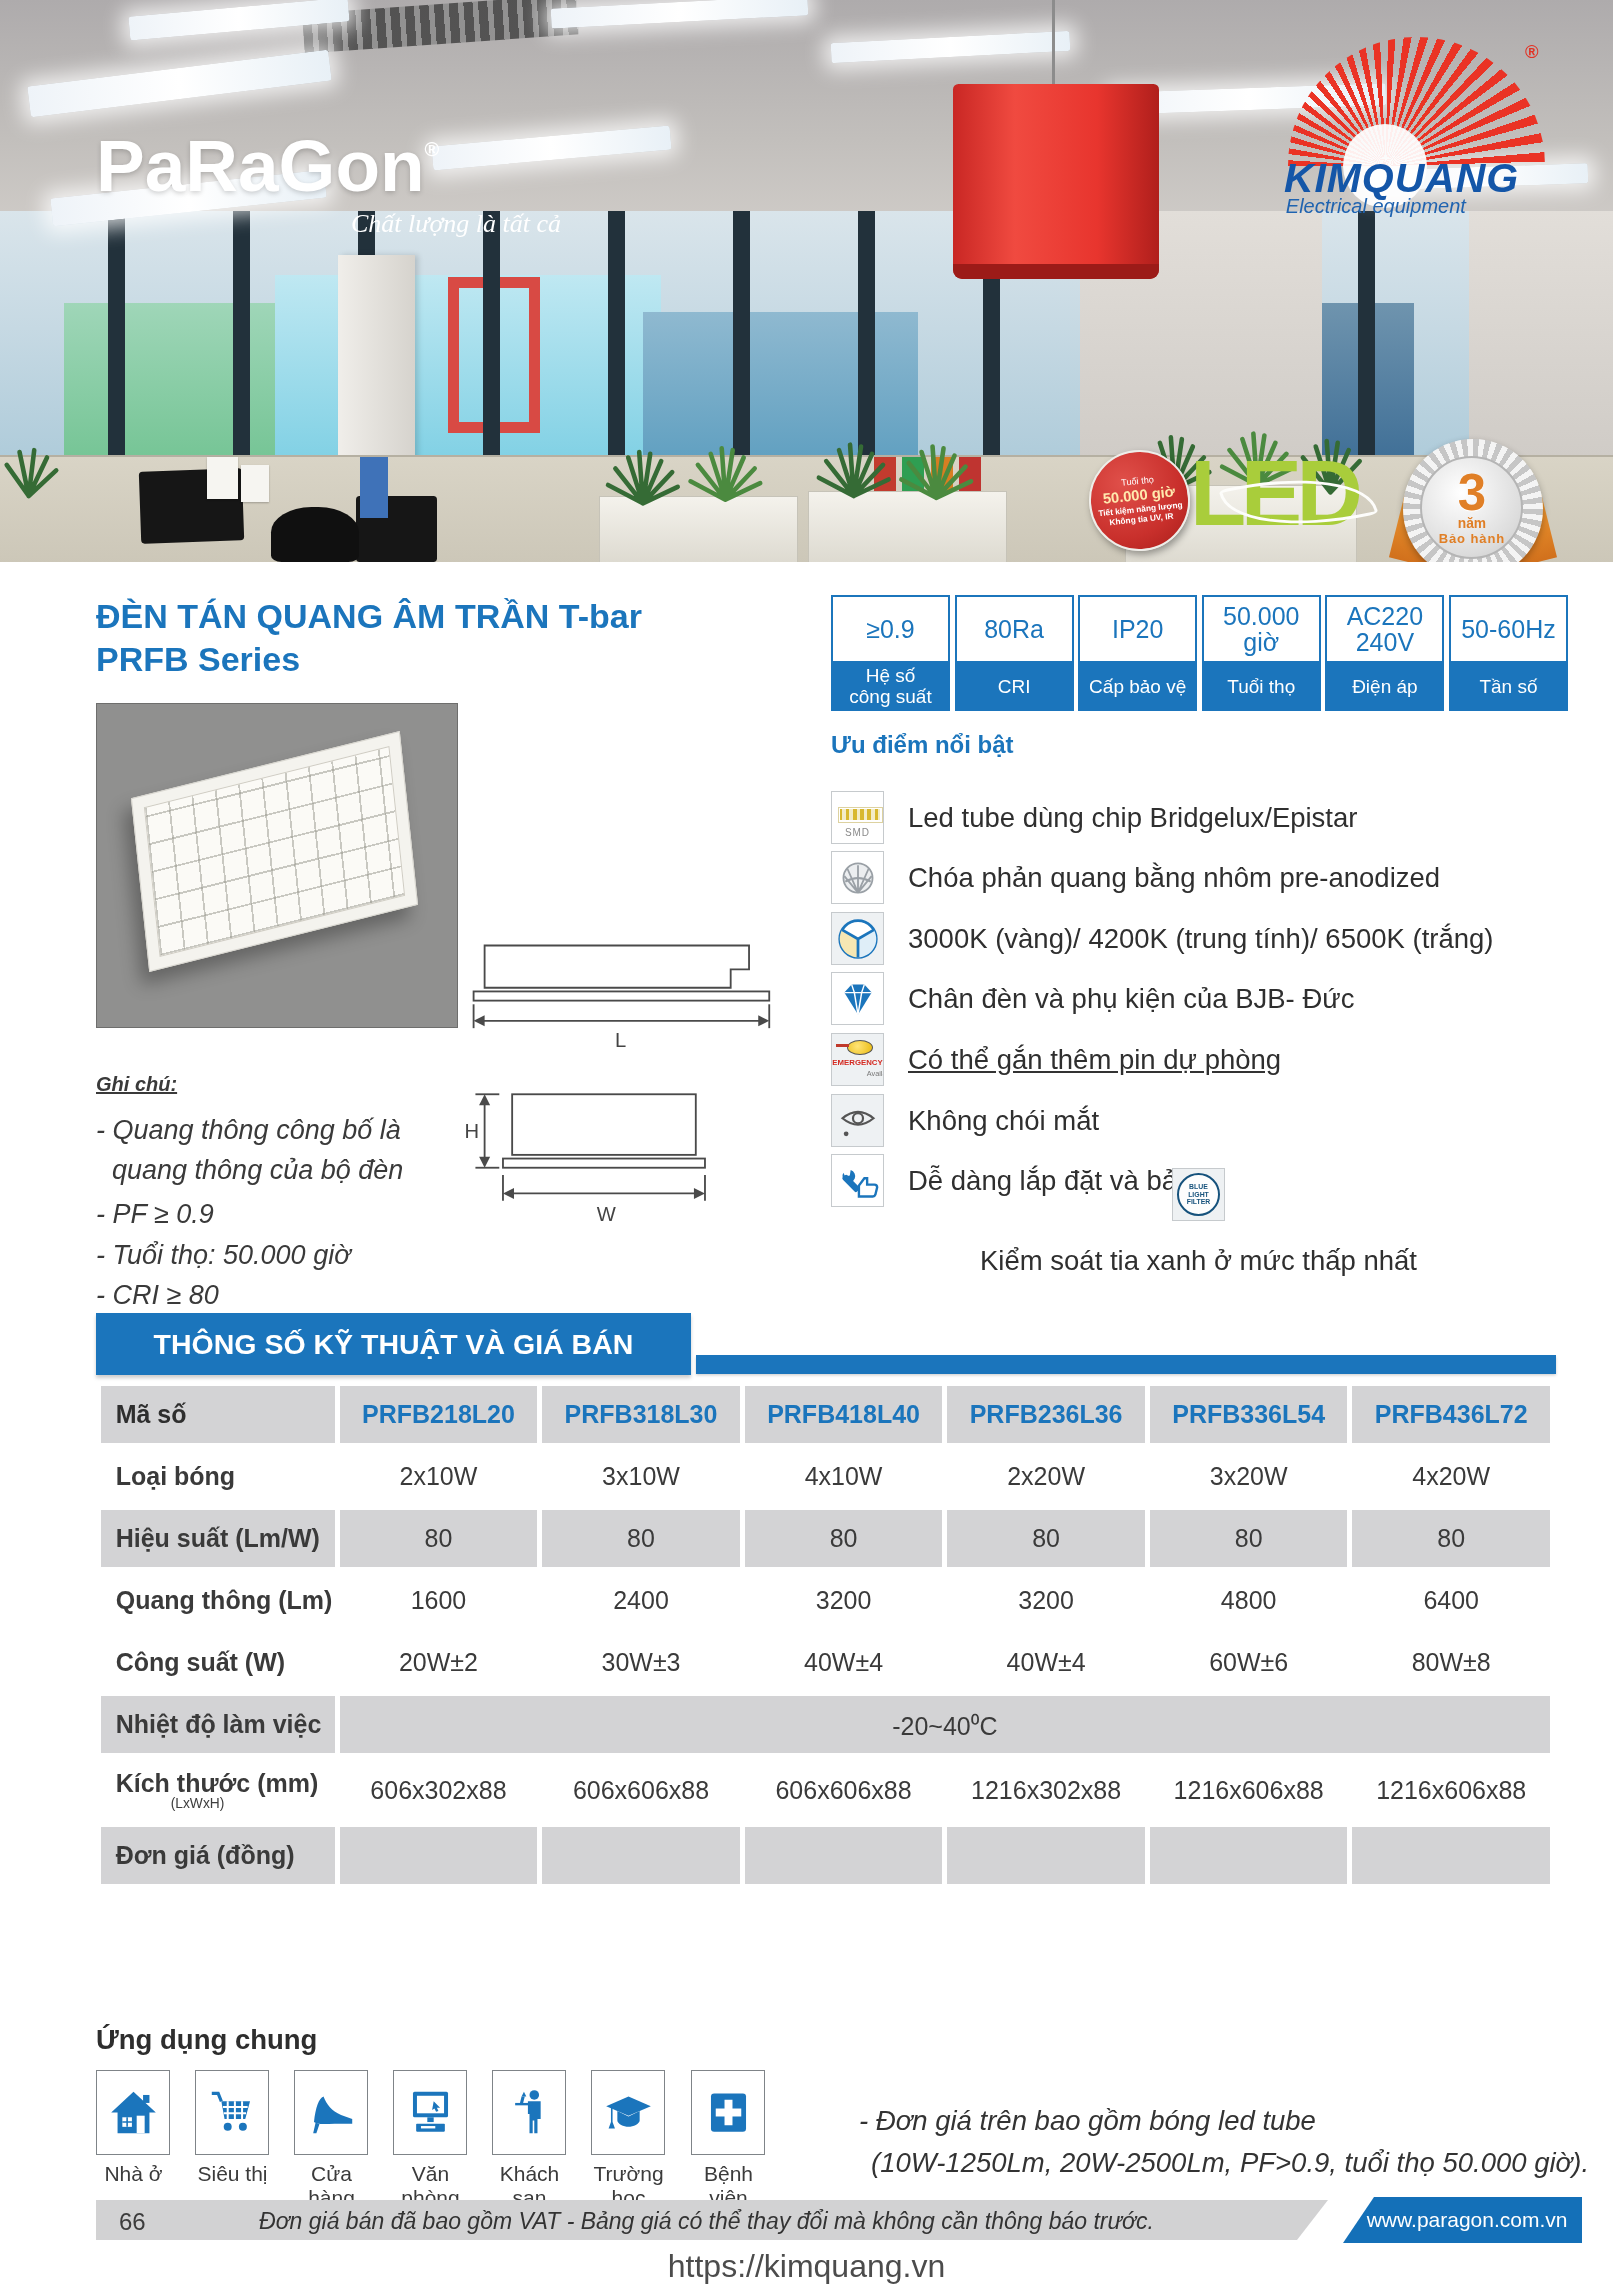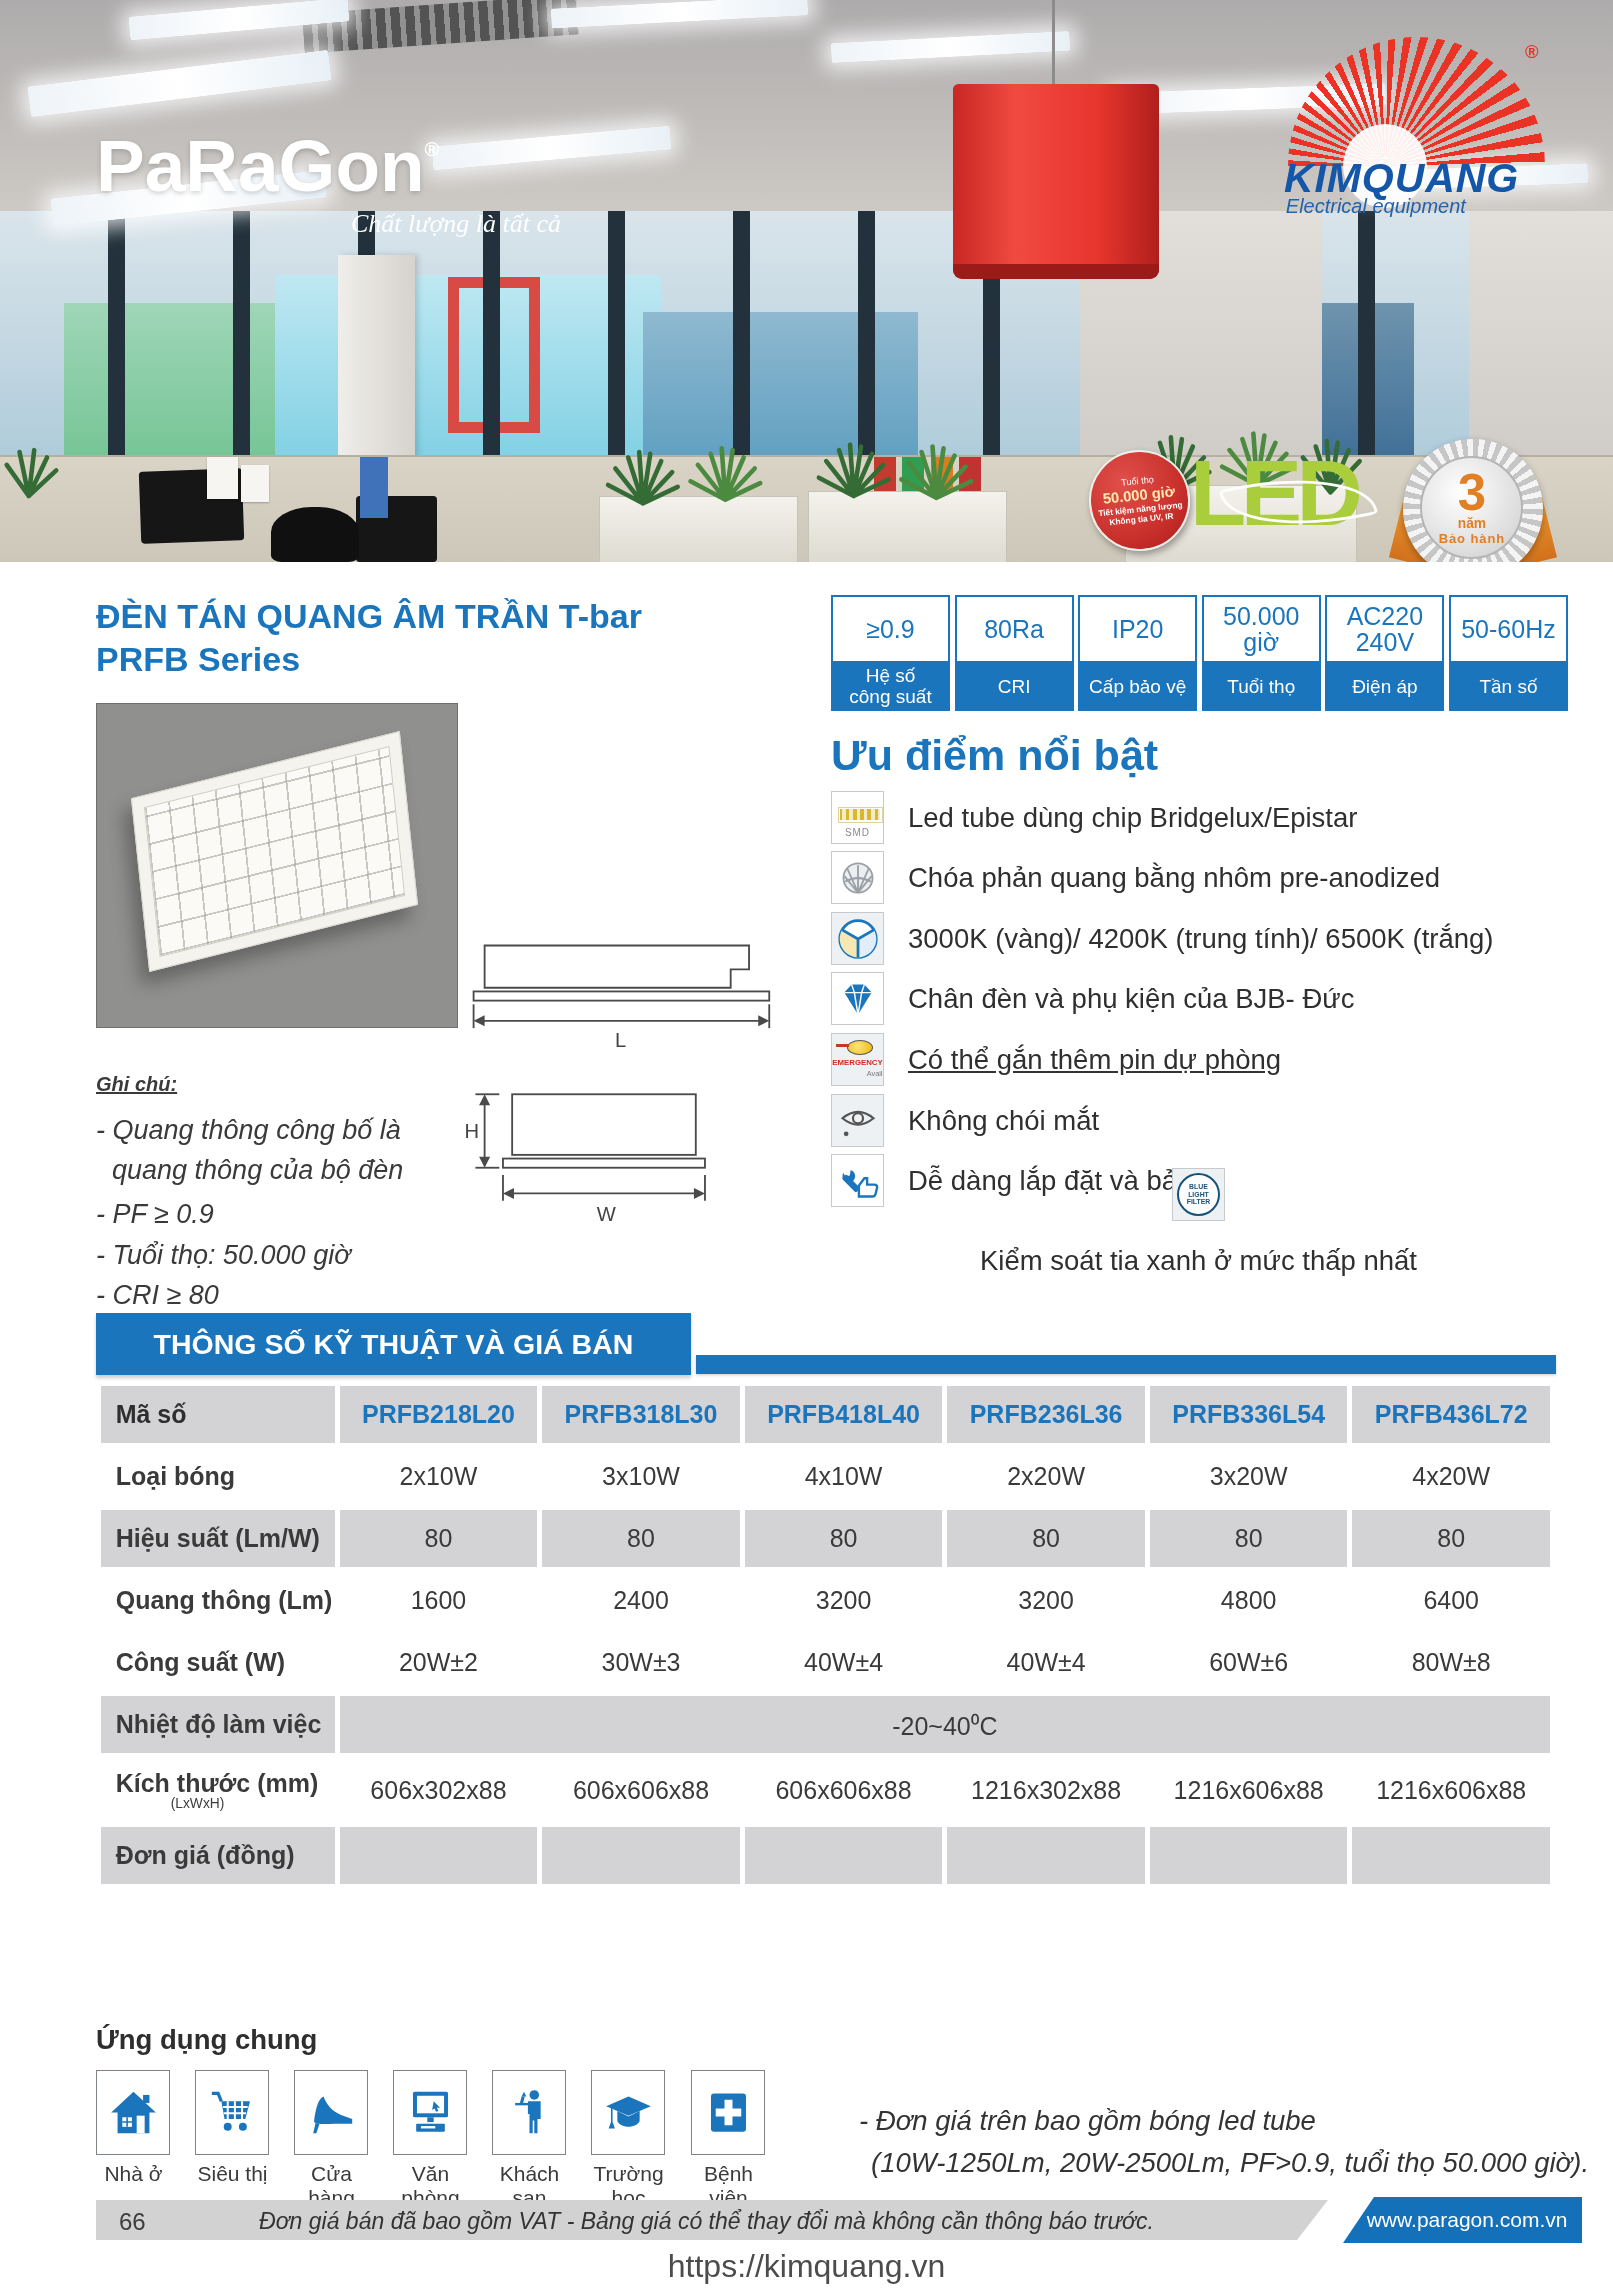--- a/index.html
+++ b/index.html
@@ -96,21 +96,21 @@
   .fixture{position:absolute;left:39px;top:61px;width:275px;height:171px;background:#f4f3ee;
      border:1.8px solid #d8d6cf;transform:rotate(-14deg) skewX(-8deg);
      box-shadow:-9.2px 11px 18.4px rgba(0,0,0,.3);}
   .fixture .grid{position:absolute;left:11px;top:11px;right:11px;bottom:11px;background:#fbfaf6;
      background-image:repeating-linear-gradient(90deg,rgba(150,150,140,.5) 0 1.8px,transparent 1.8px 24px),
                       repeating-linear-gradient(0deg,rgba(150,150,140,.5) 0 1.8px,transparent 1.8px 27.5px);
      border:0.9px solid #cfccc3;}
   .dimsvg{position:absolute;left:457px;top:929px;}
 
   
-  .feat-title{position:absolute;left:831px;top:731px;font-size:43px;font-weight:800;color:#1b75bc;}
+  .feat-title{position:absolute;left:831px;top:731px;font-size:24px;font-weight:800;color:#1b75bc;}
   .feat{position:absolute;left:831px;width:735px;height:51px;display:flex;align-items:center;gap:24px;}
   .ficon{width:51px;height:51px;flex:0 0 51px;background:#eef1f3;border:0.9px solid #c6cacd;
          display:flex;align-items:center;justify-content:center;position:relative;overflow:hidden;}
   .ftext{font-size:27.5px;color:#2f2f2f;}
   .smdstrip{position:absolute;left:5.5px;top:14.7px;width:40px;height:11px;background:#f3ecc9;border:0.9px solid #ddd2a0;
      background-image:repeating-linear-gradient(90deg,#d8b830 0 3.7px,transparent 3.7px 7.3px);background-clip:content-box;padding:1.8px;}
   .smdtxt{position:absolute;bottom:5.5px;width:100%;text-align:center;font-size:10px;color:#8a8a8a;letter-spacing:0.9px;}
   .emtxt{position:absolute;top:24px;width:100%;text-align:center;font-size:7.8px;font-weight:800;color:#d42a22;}
   .emsub{position:absolute;top:35px;width:100%;text-align:center;font-size:7.3px;color:#777;margin-left:48px;}
   .embat{position:absolute;left:14.7px;top:5.5px;width:24px;height:13px;border-radius:50%;

